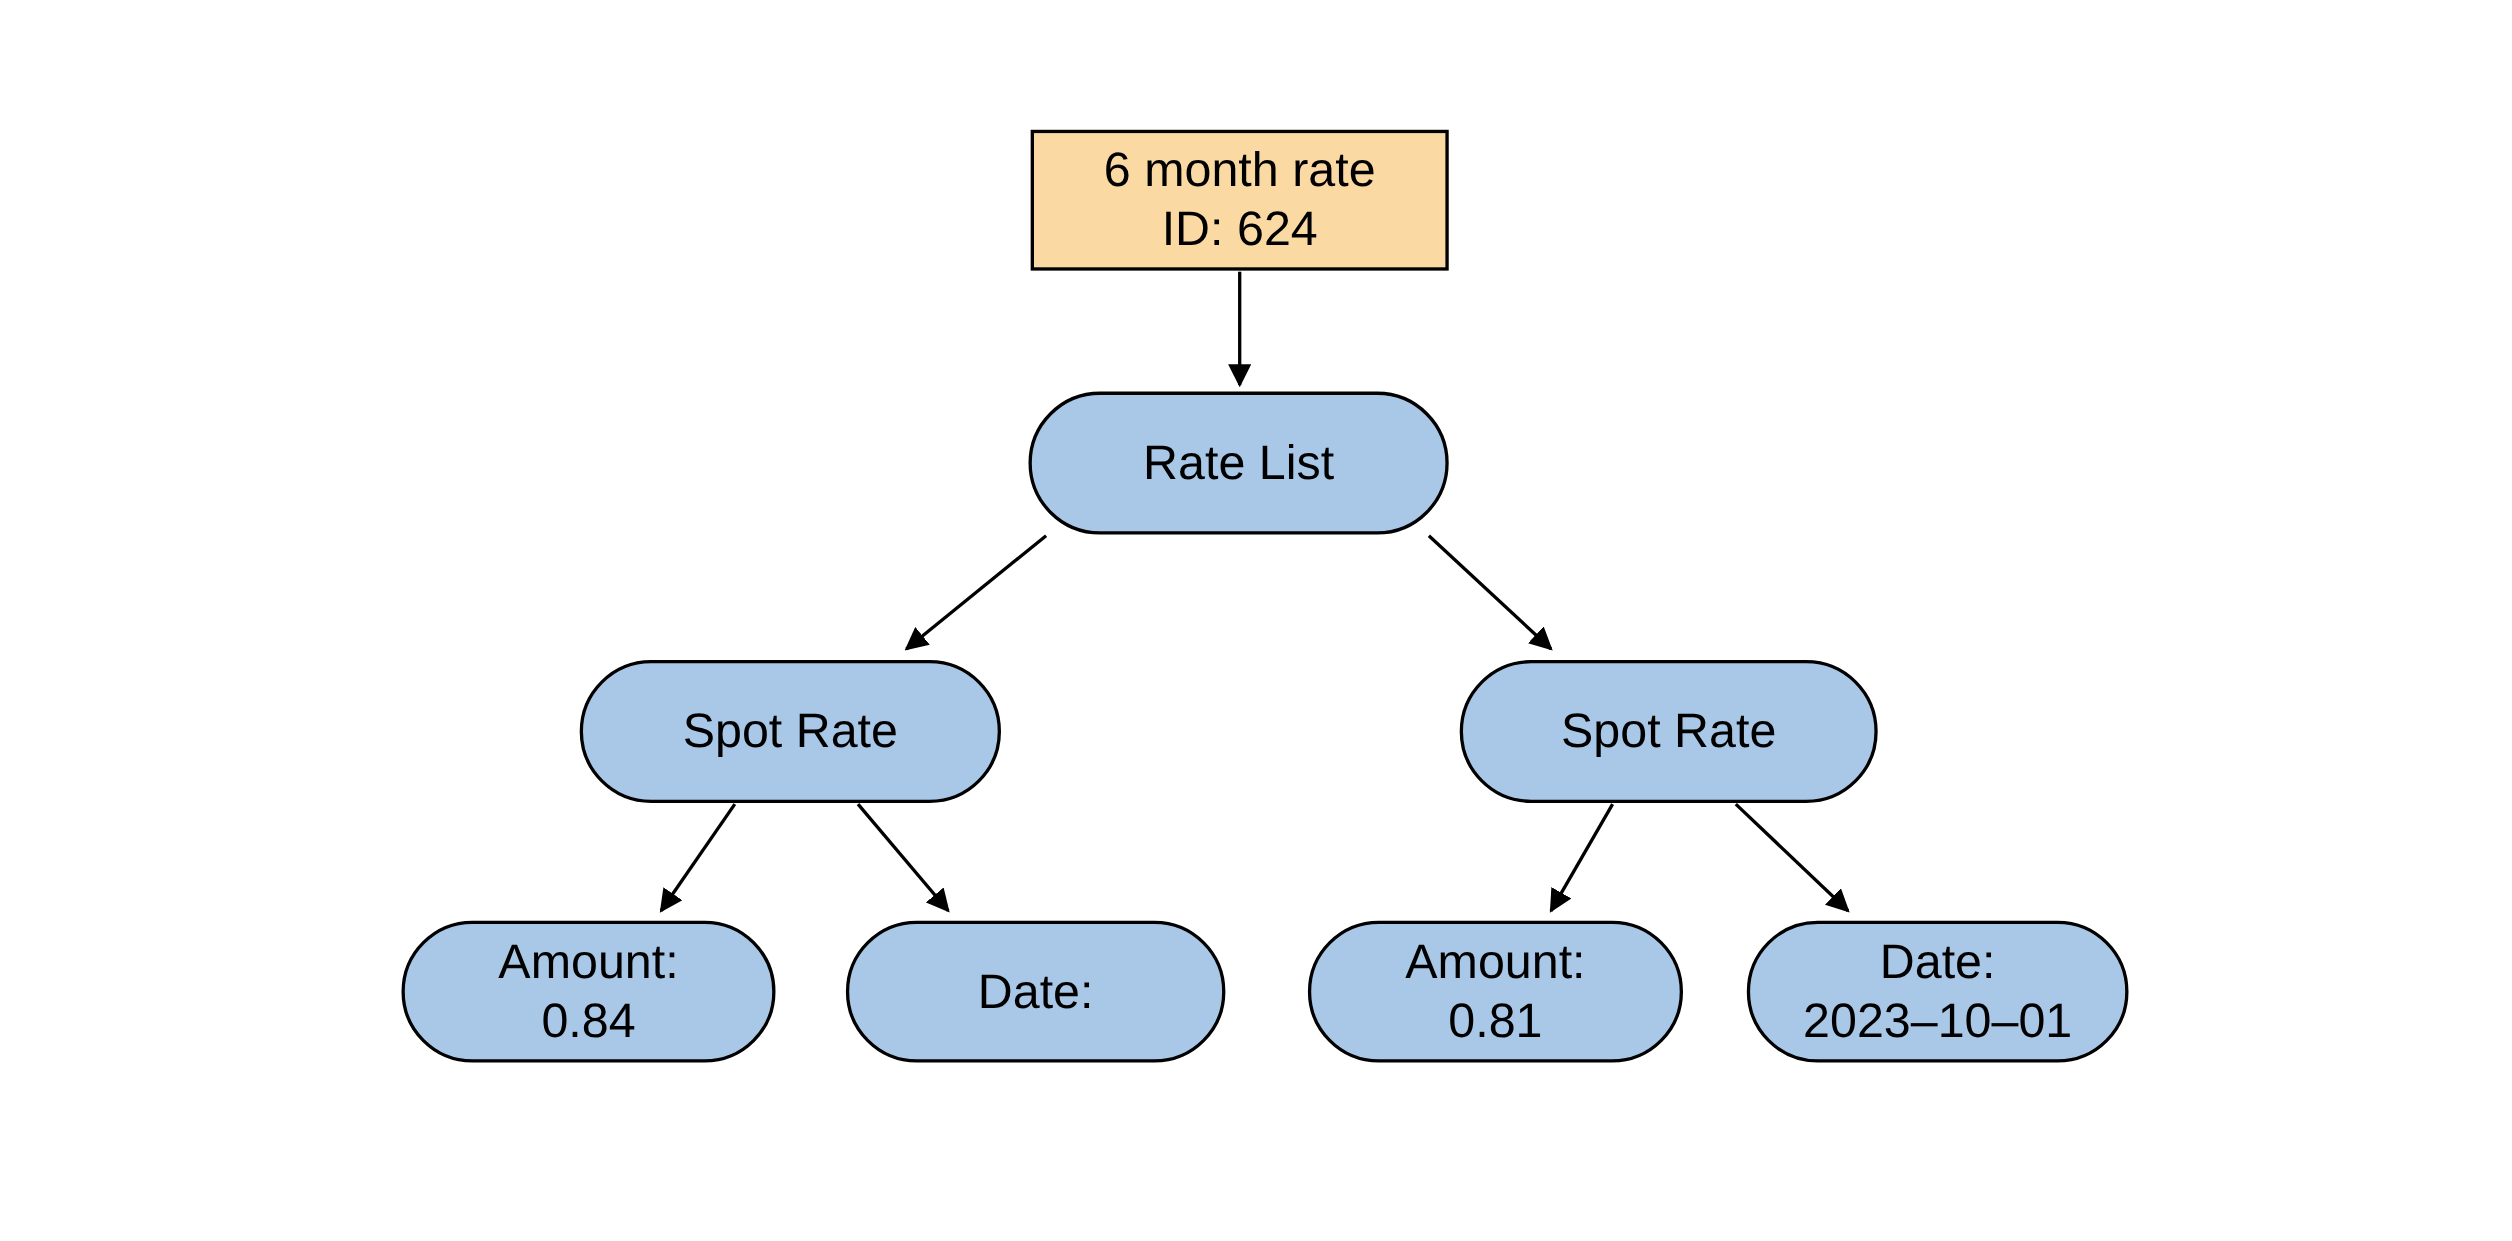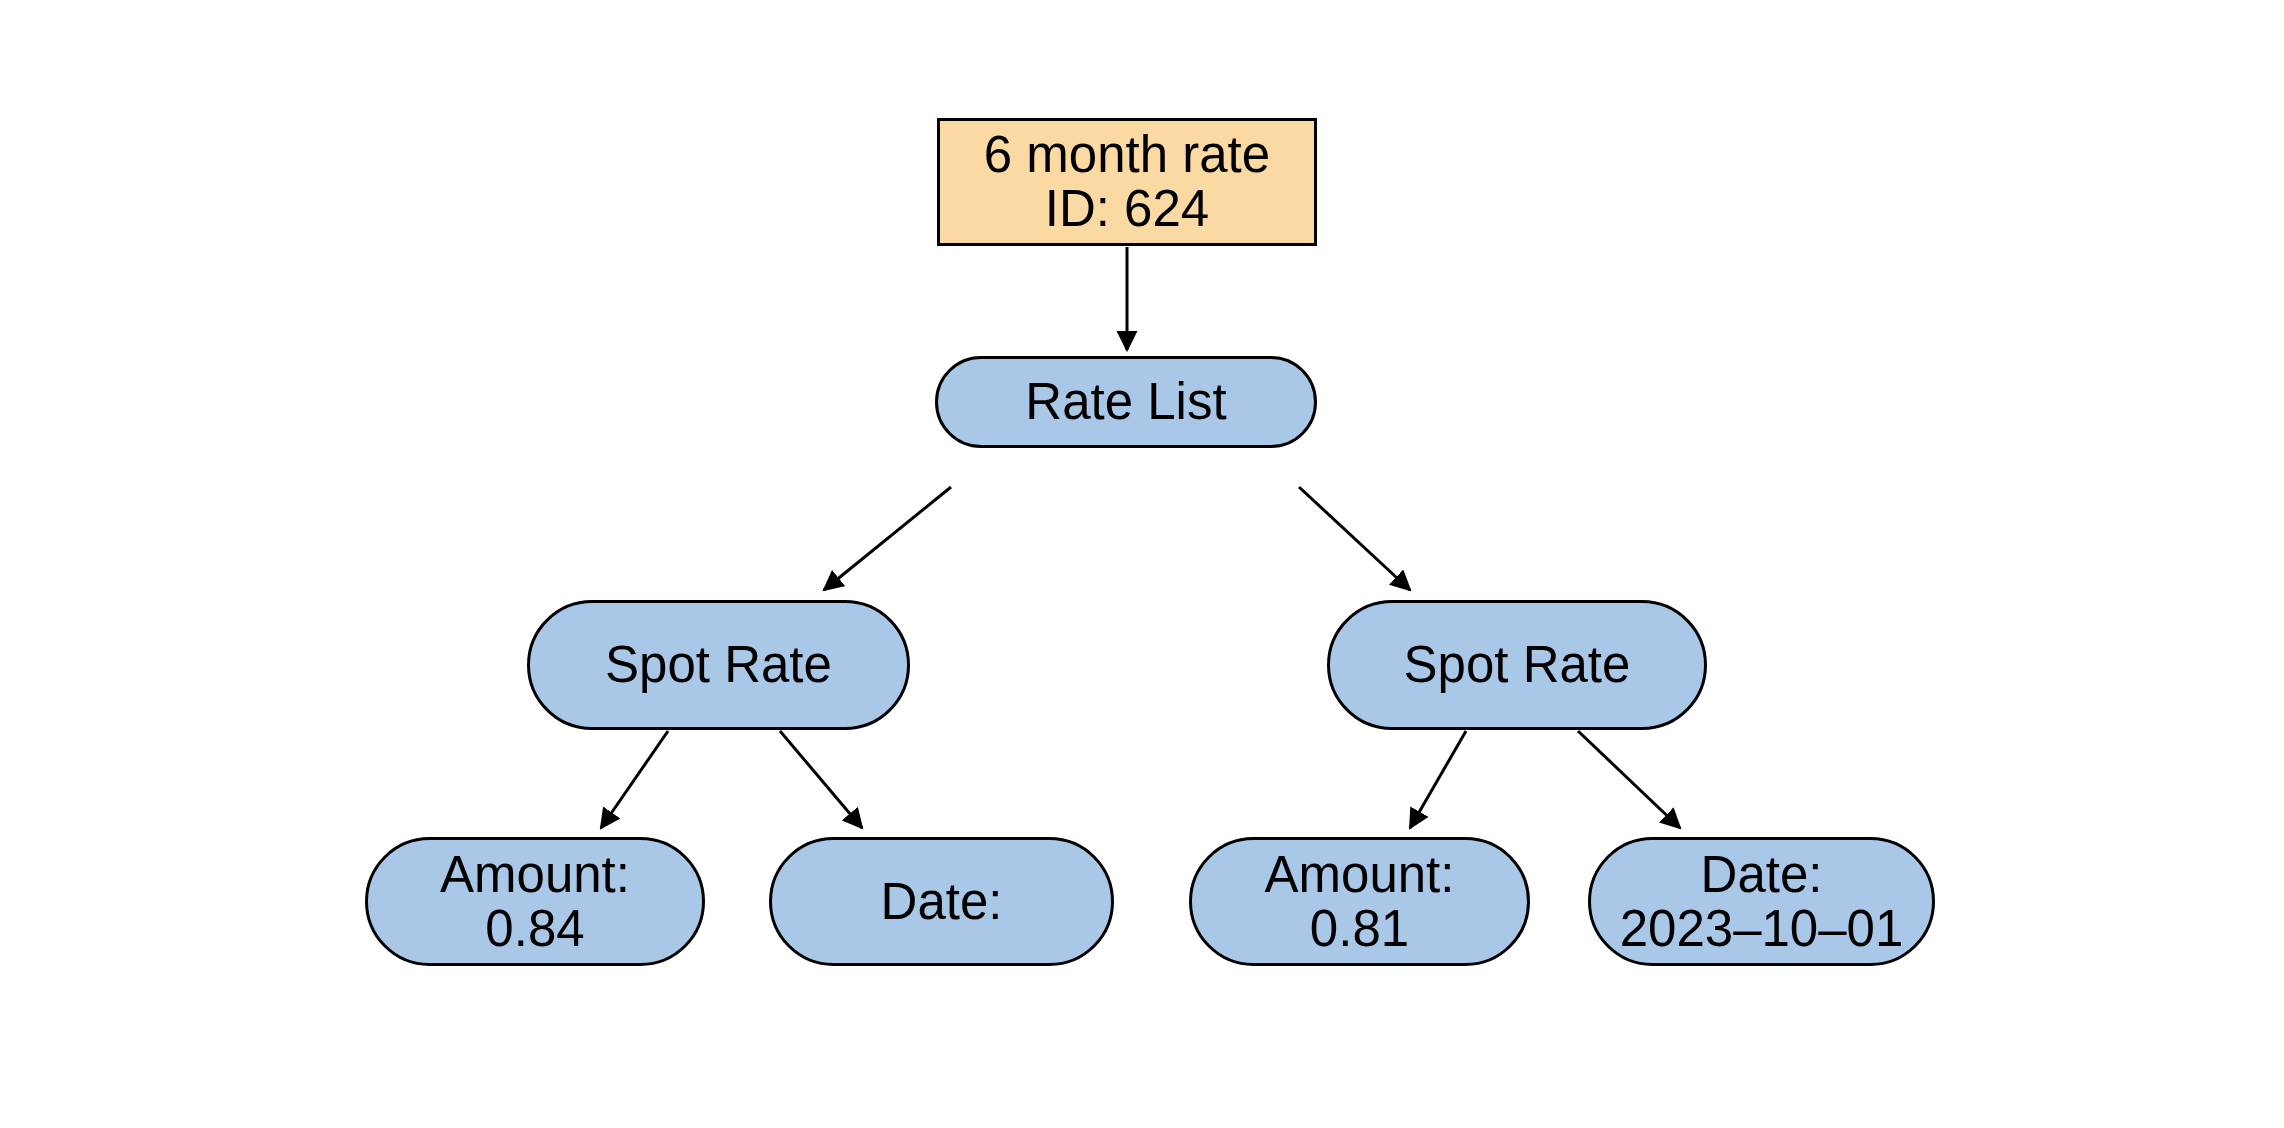--- a/index.html
+++ b/index.html
@@ -19,21 +19,21 @@
   }
   .node {
     position: absolute;
     box-sizing: border-box;
     border: 3px solid var(--border, #000);
     display: flex;
     flex-direction: column;
     align-items: center;
     justify-content: center;
     text-align: center;
-    font-size: 51px;
+    font-size: 44px;
     line-height: 54px;
     background: var(--node-fill, #a9c7e6);
   }
   .node.pill { border-radius: 65px; }
   .node.root-box { background: var(--root-fill, #fbd9a2); border-radius: 0; }
   .edge-line { stroke: var(--border, #000); stroke-width: 3; }
   .arrow-head { fill: var(--border, #000); }
 </style>
 </head>
 <body style="--root-fill: #fbd9a2; --node-fill: #a9c7e6; --border: #000000;">
@@ -53,21 +53,21 @@
     <line class="edge-line" x1="780" y1="731" x2="862" y2="828" marker-end="url(#arrow)"></line>
     <line class="edge-line" x1="1466" y1="731" x2="1410" y2="828" marker-end="url(#arrow)"></line>
     <line class="edge-line" x1="1578" y1="731" x2="1680" y2="828" marker-end="url(#arrow)"></line>
   </svg>
 
   <div class="node root-box" style="left:937px; top:118px; width:380px; height:128px;">
     <span>6 month rate</span>
     <span>ID: 624</span>
   </div>
 
-  <div class="node pill" style="left:935px; top:356px; width:382px; height:92px;">
+  <div class="node pill" style="left:935px; top:356px; width:382px; height:130px;">
     <span>Rate List</span>
   </div>
 
   <div class="node pill" style="left:527px; top:600px; width:383px; height:130px;">
     <span>Spot Rate</span>
   </div>
 
   <div class="node pill" style="left:1327px; top:600px; width:380px; height:130px;">
     <span>Spot Rate</span>
   </div>

